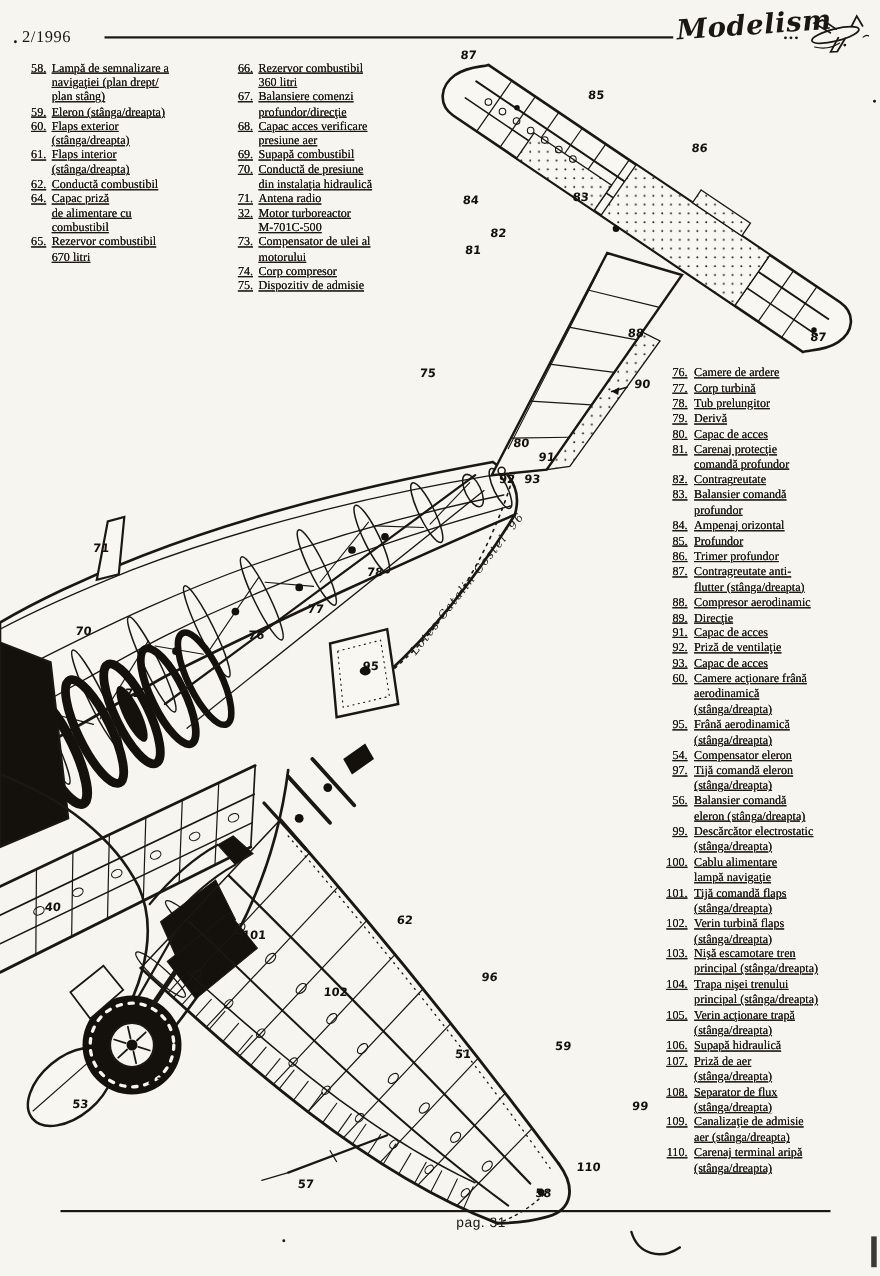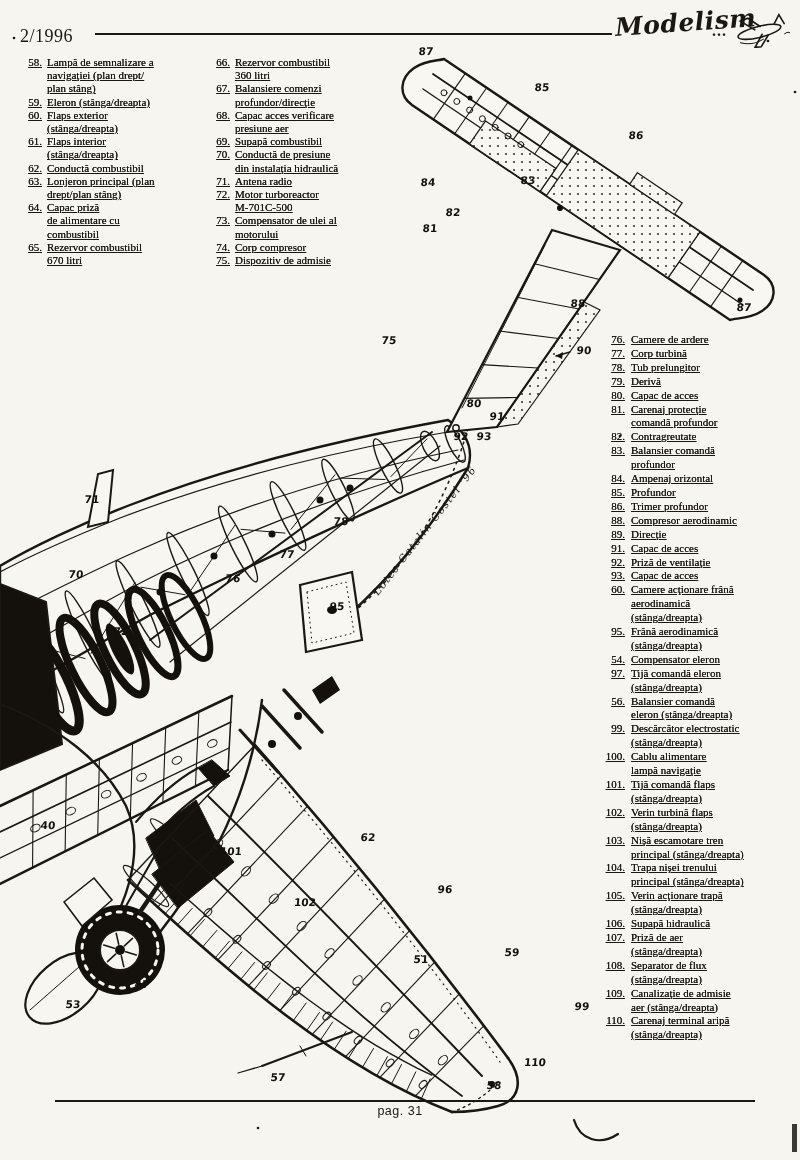--- a/index.html
+++ b/index.html
@@ -3,21 +3,21 @@
 <meta charset="utf-8">
 <style>
   html,body{margin:0;padding:0;}
   body{
     width:800px;height:1160px;position:relative;overflow:hidden;
     background:#f6f5f0;color:#1b1712;
     font-family:"Liberation Serif", serif;
   }
   
   #header{position:absolute;left:0;top:0;width:800px;height:48px;}
-  #issue{position:absolute;left:20px;top:26px;font-size:18px;letter-spacing:.5px;}
+  #issue{position:absolute;left:20px;top:26px;font-size:15px;letter-spacing:.5px;}
   #header-rule{position:absolute;left:95px;top:33px;width:517px;height:2px;background:#1b1712;}
   #logo{position:absolute;left:615px;top:8px;font-family:"DejaVu Serif",serif;
         font-style:italic;font-weight:bold;font-size:25px;transform:rotate(-4deg);
         letter-spacing:.5px;}
   #logo-dots{position:absolute;left:712px;top:22px;font-size:16px;font-weight:bold;letter-spacing:1px;}
   #plane-doodle{position:absolute;left:728px;top:6px;}
   
   .legend-col{position:absolute;font-size:11px;line-height:13.2px;
               text-shadow:0 0 .4px currentColor;text-decoration:underline;}
   #legend-left{left:15px;top:56px;width:190px;}
@@ -29,21 +29,21 @@
   .legend-item .line{white-space:nowrap;}
   
   #ac{position:absolute;left:0;top:0;z-index:1;}
   .legend-col,#header,#footer{z-index:2;}
   .callout{position:absolute;z-index:3;font-family:"DejaVu Sans",sans-serif;
            font-weight:bold;font-size:10.5px;color:#14100c;
            transform:translate(-50%,-50%) skewX(-5deg);}
   
   #footer{position:absolute;left:0;top:1094px;width:800px;}
   #footer-rule{position:absolute;left:55px;top:6px;width:700px;height:2px;background:#1b1712;}
-  #page-label{position:absolute;left:340px;top:10px;width:120px;text-align:center;
+  #page-label{position:absolute;left:340px;top:10px;width:120px;text-align:right;
               font-family:"Liberation Sans",sans-serif;font-size:12.5px;letter-spacing:.5px;}
 </style>
 </head>
 <body>
 
 <div id="header">
   <span id="issue">2/1996</span>
   <div id="header-rule"></div>
   <span id="logo">Modelism</span>
   <span id="logo-dots">...</span>
@@ -300,27 +300,20 @@
         <div class="line">(stânga/dreapta)</div>
       </span>
     </div>
     <div class="legend-item">
       <span class="num">62.</span>
       <span class="txt">
         <div class="line">Conductă combustibil</div>
       </span>
     </div>
     <div class="legend-item">
-      <span class="num">63.</span>
-      <span class="txt">
-        <div class="line">Lonjeron principal (plan</div>
-        <div class="line">drept/plan stâng)</div>
-      </span>
-    </div>
-    <div class="legend-item">
       <span class="num">64.</span>
       <span class="txt">
         <div class="line">Capac priză</div>
         <div class="line">de alimentare cu</div>
         <div class="line">combustibil</div>
       </span>
     </div>
     <div class="legend-item">
       <span class="num">65.</span>
       <span class="txt">
@@ -364,21 +357,21 @@
         <div class="line">din instalaţia hidraulică</div>
       </span>
     </div>
     <div class="legend-item">
       <span class="num">71.</span>
       <span class="txt">
         <div class="line">Antena radio</div>
       </span>
     </div>
     <div class="legend-item">
-      <span class="num">72.</span>
+      <span class="num">32.</span>
       <span class="txt">
         <div class="line">Motor turboreactor</div>
         <div class="line">M-701C-500</div>
       </span>
     </div>
     <div class="legend-item">
       <span class="num">73.</span>
       <span class="txt">
         <div class="line">Compensator de ulei al</div>
         <div class="line">motorului</div>
@@ -457,20 +450,27 @@
     <div class="legend-item">
       <span class="num">85.</span>
       <span class="txt">
         <div class="line">Profundor</div>
       </span>
     </div>
     <div class="legend-item">
       <span class="num">86.</span>
       <span class="txt">
         <div class="line">Trimer profundor</div>
+      </span>
+    </div>
+    <div class="legend-item">
+      <span class="num">87.</span>
+      <span class="txt">
+        <div class="line">Contragreutate anti-</div>
+        <div class="line">flutter (stânga/dreapta)</div>
       </span>
     </div>
     <div class="legend-item">
       <span class="num">88.</span>
       <span class="txt">
         <div class="line">Compresor aerodinamic</div>
       </span>
     </div>
     <div class="legend-item">
       <span class="num">89.</span>

